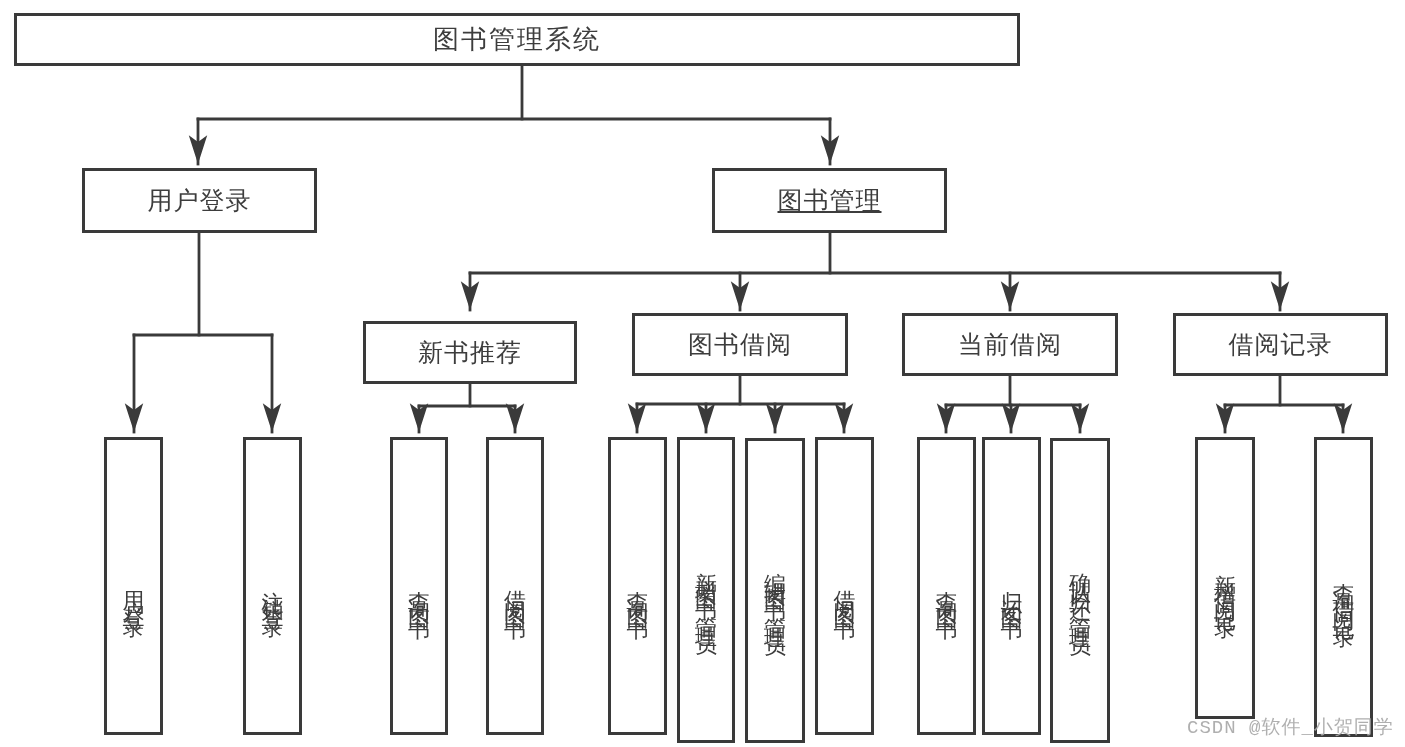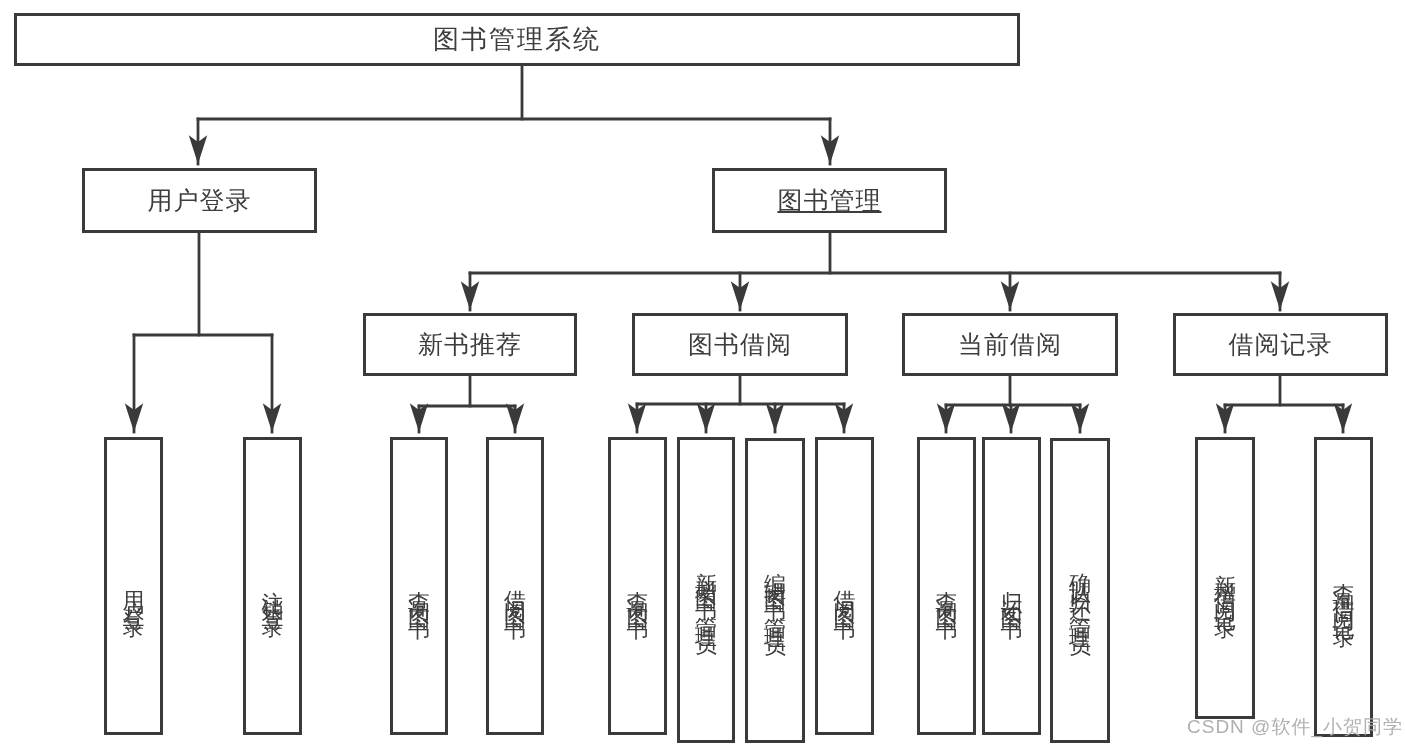--- a/index.html
+++ b/index.html
@@ -39,20 +39,21 @@
     padding-top:9px; 
   }
   .watermark{
     position:absolute;
     z-index:5;
     font-size:19px;
     letter-spacing:1px;
     color:var(--color-watermark);
     opacity:.92;
     white-space:nowrap;
+    font-family:Liberation Mono, monospace;
   }
 </style>
 </head>
 <body>
 
 <div id="canvas">
 
   <svg id="wires" width="1405" height="747" viewBox="0 0 1405 747">
     <defs>
       <marker id="arrow" markerUnits="userSpaceOnUse" markerWidth="30" markerHeight="30" viewBox="0 0 26 16" refX="25" refY="8" orient="auto">
@@ -101,21 +102,21 @@
       <line x1="1225" y1="405" x2="1225" y2="432" marker-end="url(#arrow)"></line>
       <line x1="1343" y1="405" x2="1343" y2="432" marker-end="url(#arrow)"></line>
     </g>
   </svg>
 
   <div class="box rootbox" style="left:14px;top:13px;width:1006px;height:53px;">图书管理系统</div>
 
   <div class="box hbox" style="left:82px;top:168px;width:235px;height:65px;">用户登录</div>
   <div class="box hbox" style="left:712px;top:168px;width:235px;height:65px;text-decoration:underline;">图书管理</div>
 
-  <div class="box hbox" style="left:363px;top:313px;width:214px;height:63px;">新书推荐</div>
+  <div class="box hbox" style="left:363px;top:321px;width:214px;height:63px;">新书推荐</div>
   <div class="box hbox" style="left:632px;top:313px;width:216px;height:63px;">图书借阅</div>
   <div class="box hbox" style="left:902px;top:313px;width:216px;height:63px;">当前借阅</div>
   <div class="box hbox" style="left:1173px;top:313px;width:215px;height:63px;">借阅记录</div>
 
   <div class="box vbox" style="left:104px;top:437px;width:59px;height:298px;">用户登录</div>
   <div class="box vbox" style="left:243px;top:437px;width:59px;height:298px;">注销登录</div>
 
   <div class="box vbox" style="left:390px;top:437px;width:58px;height:298px;">查询图书</div>
   <div class="box vbox" style="left:486px;top:437px;width:58px;height:298px;">借阅图书</div>
 

